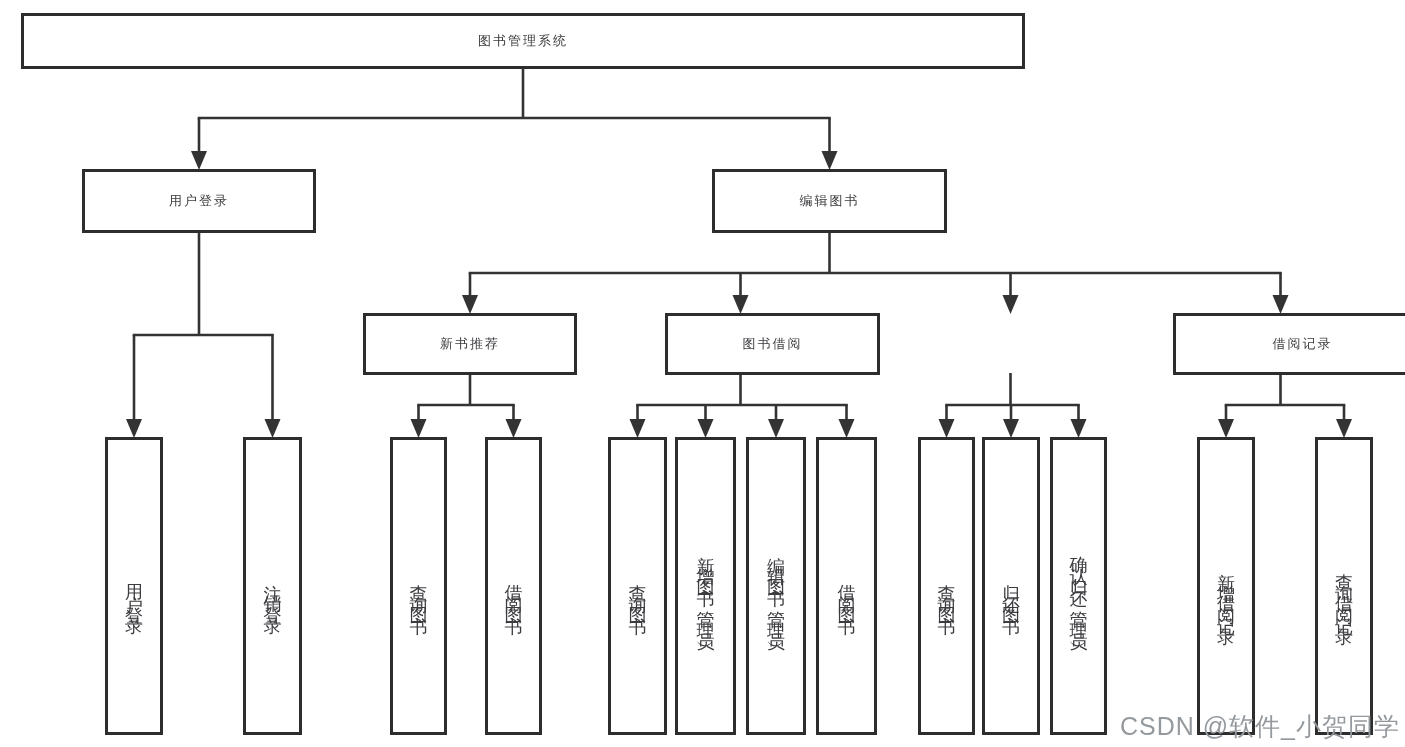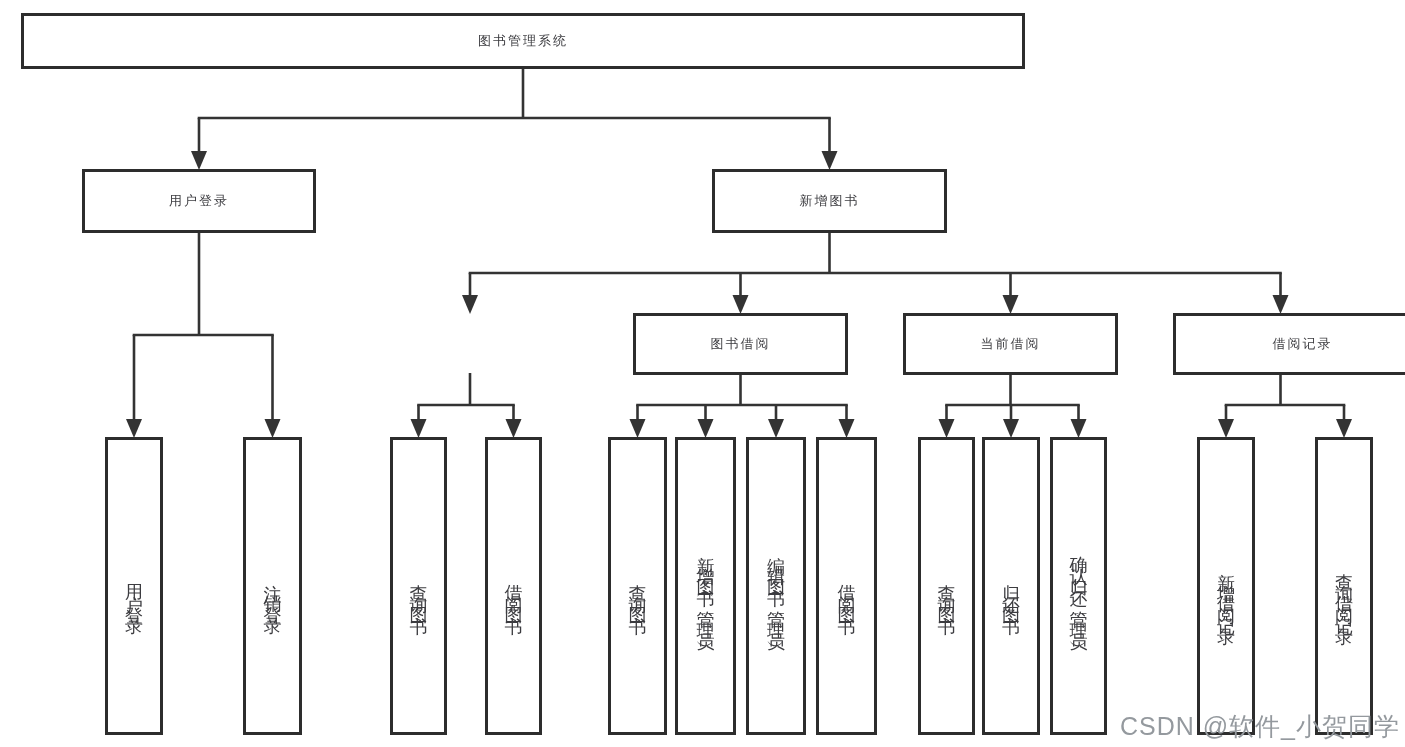--- a/index.html
+++ b/index.html
@@ -111,27 +111,27 @@
       <polygon points="1336,419 1352,419 1344,438" fill="#333333"></polygon>
     </svg>
   <div id="watermark" style="color: rgb(148, 153, 158);">CSDN @软件_小贺同学</div>
 <div class="node node-h" style="left: 21px; top: 13px; width: 1004px; height: 56px; border-color: rgb(45, 45, 45);">
       <span class="node-label" style="color: rgb(60, 60, 64);">图书管理系统</span>
     </div>
     <div class="node node-h" style="left: 82px; top: 169px; width: 234px; height: 64px; border-color: rgb(45, 45, 45);">
       <span class="node-label" style="color: rgb(60, 60, 64);">用户登录</span>
     </div>
     <div class="node node-h" style="left: 712px; top: 169px; width: 235px; height: 64px; border-color: rgb(45, 45, 45);">
-      <span class="node-label" style="color: rgb(60, 60, 64);">新增图书</span>
+      <span class="node-label" style="color: rgb(60, 60, 64);">编辑图书</span>
     </div>
-    <div class="node node-h" style="left: 633px; top: 313px; width: 215px; height: 62px; border-color: rgb(45, 45, 45);">
+    <div class="node node-h" style="left: 363px; top: 313px; width: 214px; height: 62px; border-color: rgb(45, 45, 45);">
+      <span class="node-label" style="color: rgb(60, 60, 64);">新书推荐</span>
+    </div>
+    <div class="node node-h" style="left: 665px; top: 313px; width: 215px; height: 62px; border-color: rgb(45, 45, 45);">
       <span class="node-label" style="color: rgb(60, 60, 64);">图书借阅</span>
-    </div>
-    <div class="node node-h" style="left: 903px; top: 313px; width: 215px; height: 62px; border-color: rgb(45, 45, 45);">
-      <span class="node-label" style="color: rgb(60, 60, 64);">当前借阅</span>
     </div>
     <div class="node node-h" style="left: 1173px; top: 313px; width: 259px; height: 62px; border-color: rgb(45, 45, 45);">
       <span class="node-label" style="color: rgb(60, 60, 64);">借阅记录</span>
     </div>
     <div class="node node-v" style="left: 105px; top: 437px; width: 58px; height: 298px; border-color: rgb(45, 45, 45);">
       <span class="node-label" style="color: rgb(60, 60, 64);">用户登录</span>
     </div>
     <div class="node node-v" style="left: 243px; top: 437px; width: 59px; height: 298px; border-color: rgb(45, 45, 45);">
       <span class="node-label" style="color: rgb(60, 60, 64);">注销登录</span>
     </div>

